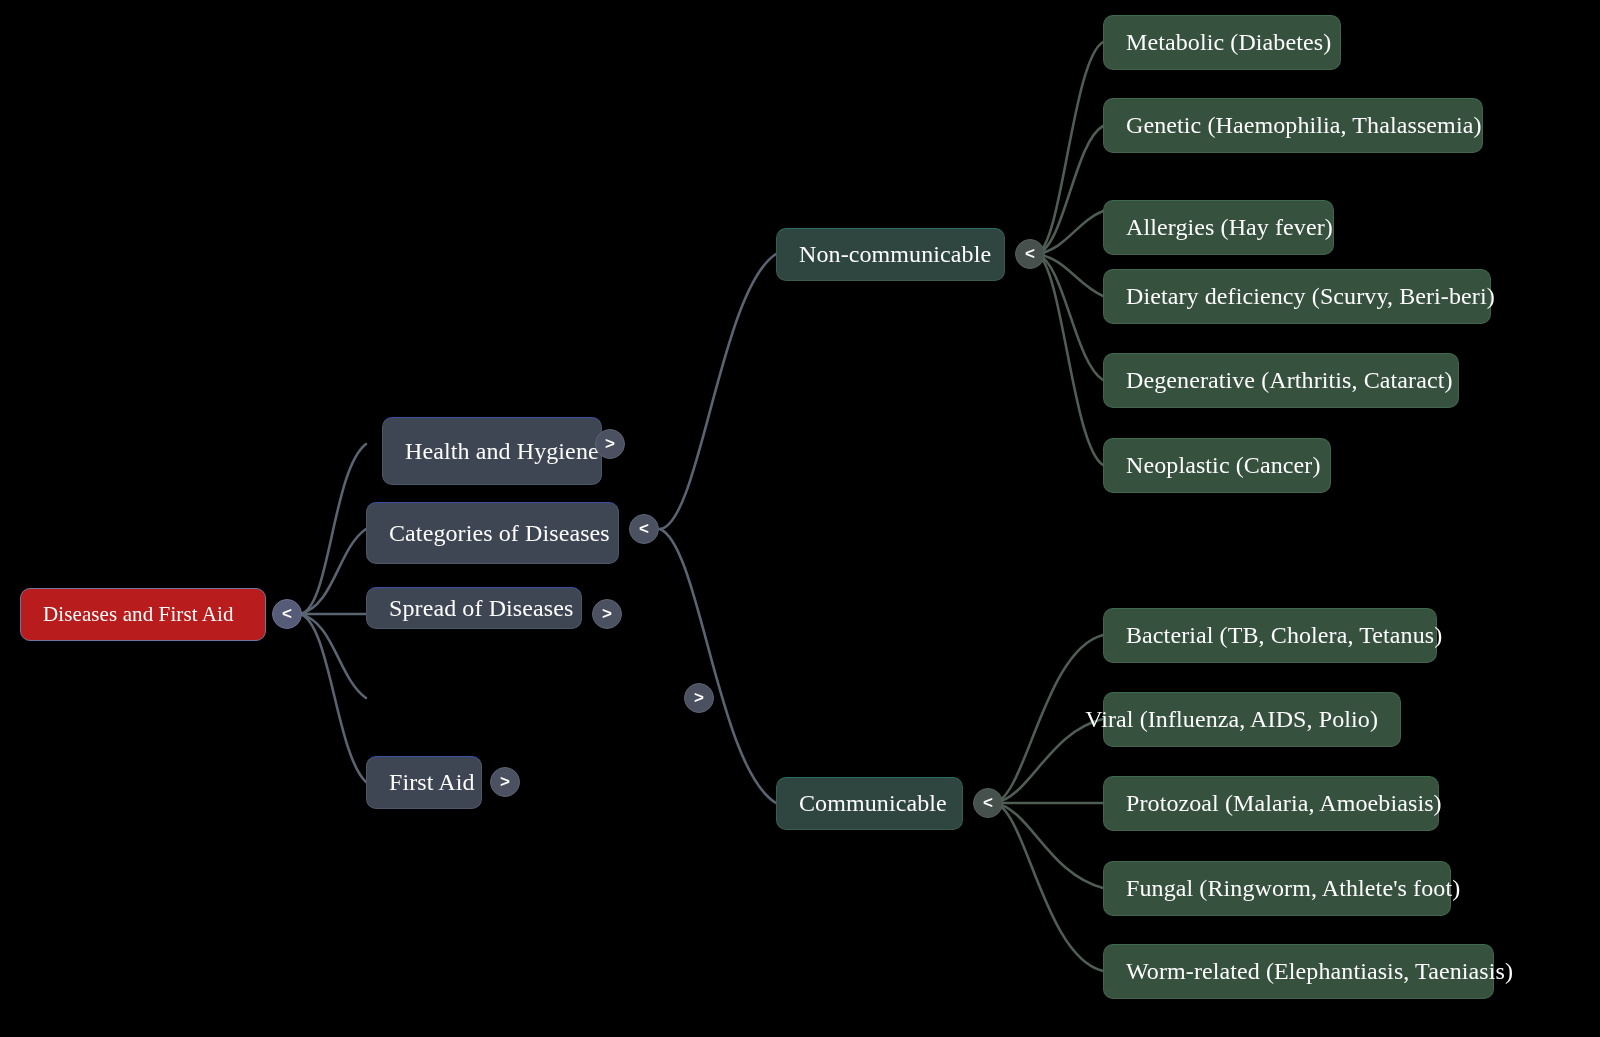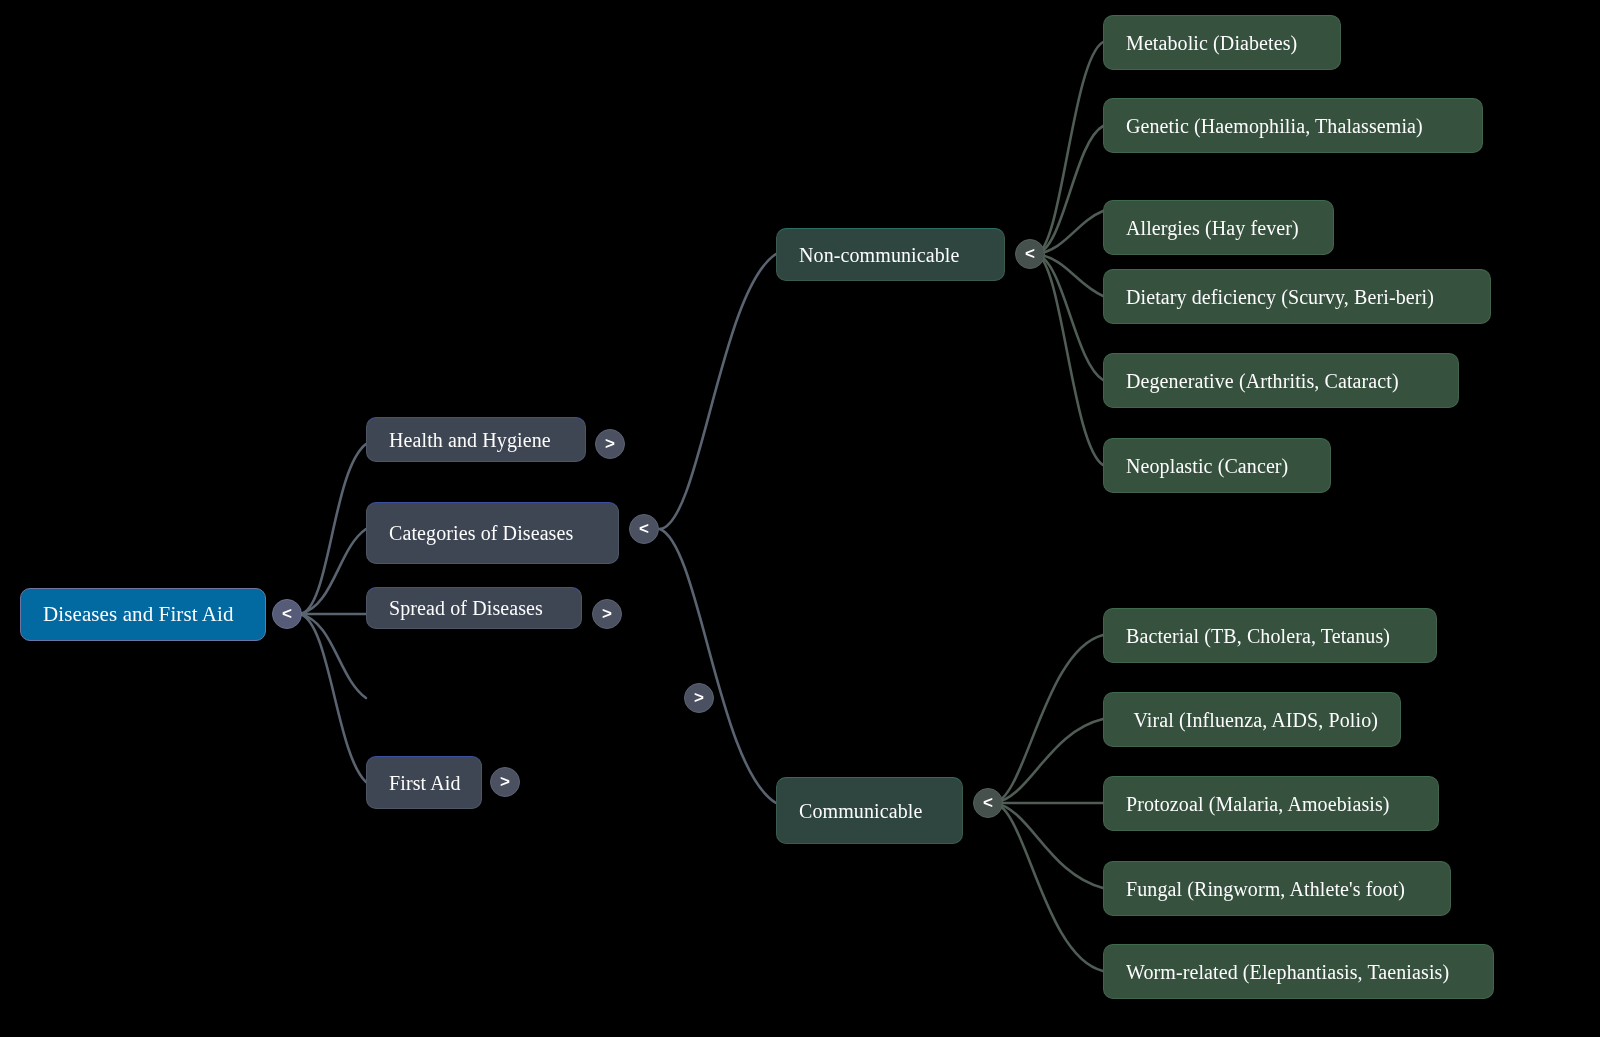--- a/index.html
+++ b/index.html
@@ -29,29 +29,29 @@
     height: 1037px;
     pointer-events: none;
   }
   .node {
     position: absolute;
     box-sizing: border-box;
     display: flex;
     align-items: center;
     border-radius: 10px;
     color: #fdfdfd;
-    font-size: 20px;
+    font-size: 24px;
     line-height: 1.1;
     letter-spacing: 0.1px;
     padding: 0 22px;
     white-space: nowrap;
     border: 1px solid transparent;
   }
   .node.root {
-    background: #0369a1;
+    background: #b91c1c;
     border-color: #6f74a0;
     font-size: 21px;
   }
   .node.branch {
     background: #3f4653;
     border-color: #4e5666;
     border-top-color: #3b4fa0;
   }
   .node.cat {
     background: #2f4640;
@@ -122,21 +122,21 @@
     </g>
   </svg>
 
   <div class="node root" style="left:20px; top:588px; width:246px; height:53px;">
     <span>Diseases and First Aid</span>
   </div>
   <div class="toggle root-t" style="left:272px; top:599px;">
     <span>&lt;</span>
   </div>
 
-  <div class="node branch" style="left:366px; top:417px; width:220px; height:45px;">
+  <div class="node branch" style="left:382px; top:417px; width:220px; height:68px;">
     <span>Health and Hygiene</span>
   </div>
   <div class="toggle slate" style="left:595px; top:429px;">
     <span>&gt;</span>
   </div>
 
   <div class="node branch" style="left:366px; top:502px; width:253px; height:62px;">
     <span>Categories of Diseases</span>
   </div>
   <div class="toggle slate" style="left:629px; top:514px;">
@@ -161,21 +161,21 @@
     <span>&gt;</span>
   </div>
 
   <div class="node cat" style="left:776px; top:228px; width:229px; height:53px;">
     <span>Non-communicable</span>
   </div>
   <div class="toggle green" style="left:1015px; top:239px;">
     <span>&lt;</span>
   </div>
 
-  <div class="node cat" style="left:776px; top:777px; width:187px; height:67px;">
+  <div class="node cat" style="left:776px; top:777px; width:187px; height:53px;">
     <span>Communicable</span>
   </div>
   <div class="toggle green" style="left:973px; top:788px;">
     <span>&lt;</span>
   </div>
 
   <div class="node leaf" style="left:1103px; top:15px; width:238px; height:55px;">
     <span>Metabolic (Diabetes)</span>
   </div>
   <div class="node leaf" style="left:1103px; top:98px; width:380px; height:55px;">

